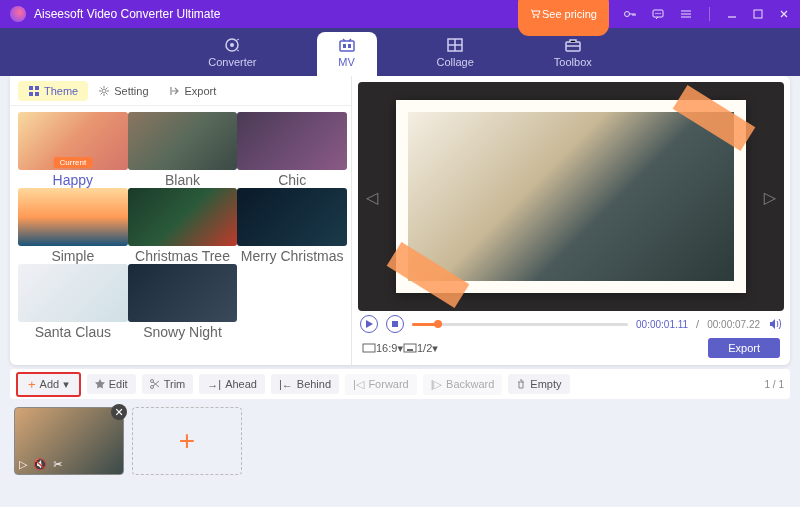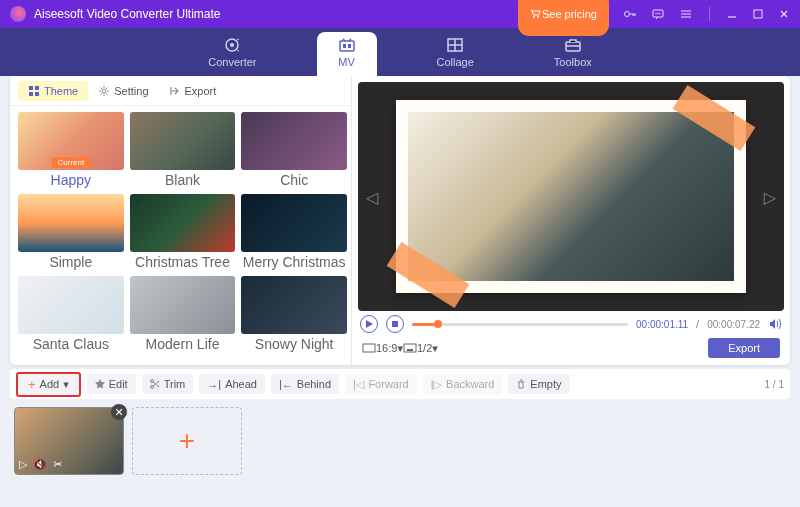--- a/index.html
+++ b/index.html
@@ -13,21 +13,21 @@
 .tb-div{width:1px;height:14px;background:rgba(255,255,255,.3);margin:0 2px}
 .navbar{height:48px;background:#3d3a8a;display:flex;justify-content:center;gap:40px;padding-top:4px}
 .nav-item{display:flex;flex-direction:column;align-items:center;color:#d0cff0;cursor:pointer;padding:4px 20px;border-radius:8px 8px 0 0}
 .nav-item.active{background:#fff;color:#5b5fc7}
 .nav-icon{height:18px;display:flex;align-items:center;justify-content:center;margin-bottom:2px}
 .main{height:289px;display:flex;background:#fff;margin:0 10px;border-radius:0 6px 6px 6px;box-shadow:0 1px 4px rgba(0,0,0,.1)}
 .left-panel{width:342px;display:flex;flex-direction:column;border-right:1px solid #e8e8e8}
 .subtabs{height:30px;display:flex;align-items:center;padding:0 8px;border-bottom:1px solid #eee}
 .subtab{display:flex;align-items:center;gap:4px;padding:4px 10px;cursor:pointer;color:#555;border-radius:4px}
 .subtab.active{color:#5b5fc7;background:#fef9c3}
-.themes{flex:1;padding:6px 4px 6px 8px;overflow-y:auto;display:grid;grid-template-columns:repeat(3,1fr);gap:6px;align-content:start}
+.themes{flex:1;padding:6px 4px 6px 8px;overflow-y:auto;display:grid;grid-template-columns:repeat(3,1fr);gap:0;align-content:start}
 .themes::-webkit-scrollbar{width:5px}.themes::-webkit-scrollbar-thumb{background:#5b5fc7;border-radius:3px}
 .theme{display:flex;flex-direction:column;align-items:center}
 .theme-thumb{width:100%;height:58px;border-radius:3px;position:relative;overflow:hidden;cursor:pointer}
 .theme-name{font-size:14px;color:#666;margin-top:2px}
 .theme.sel .theme-name{color:#5b5fc7}
 .current-tag{position:absolute;bottom:2px;left:50%;transform:translateX(-50%);background:#ff7b3a;color:#fff;font-size:8px;padding:1px 6px;border-radius:2px}
 .right-panel{flex:1;display:flex;flex-direction:column;padding:6px}
 .preview{flex:1;background:#2a2828;border-radius:4px;position:relative;overflow:hidden}
 .preview-frame{position:absolute;inset:18px 38px 18px 38px;background:linear-gradient(135deg,#f4efe3 0%,#c8b896 40%,#4a5a5a 60%,#2d3a3a 100%);border:12px solid #fffdf5;box-shadow:0 2px 10px rgba(0,0,0,.4)}
 .tape{position:absolute;width:80px;height:28px;background:#ff9b5a;opacity:.85}
@@ -202,24 +202,20 @@
         </div>
         <div class="theme">
           <div class="theme-thumb" style="background:linear-gradient(135deg,#0a1a2a,#1a3a4a)"></div>
           <span class="theme-name">Merry Christmas</span>
         </div>
         <div class="theme">
           <div class="theme-thumb" style="background:linear-gradient(135deg,#f0f0f5,#d0e0e5)"></div>
           <span class="theme-name">Santa Claus</span>
         </div>
         <div class="theme">
-          <div class="theme-thumb" style="background:linear-gradient(135deg,#c0c5ca,#8a9095)"></div>
-          <span class="theme-name">Modern Life</span>
-        </div>
-        <div class="theme">
           <div class="theme-thumb" style="background:linear-gradient(135deg,#1a2a3a,#3a4a5a)"></div>
           <span class="theme-name">Snowy Night</span>
         </div>
       </div>
   </div>
   <div class="right-panel">
     <div class="preview">
       <span class="arrows" style="left:8px">◁</span>
       <span class="arrows" style="right:8px">▷</span>
       <div class="preview-frame">

